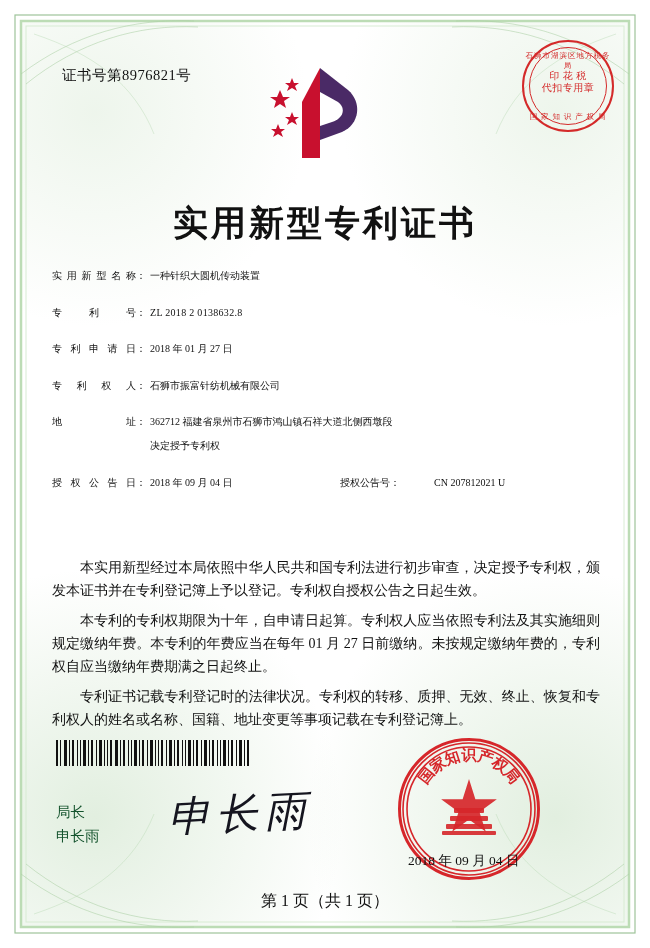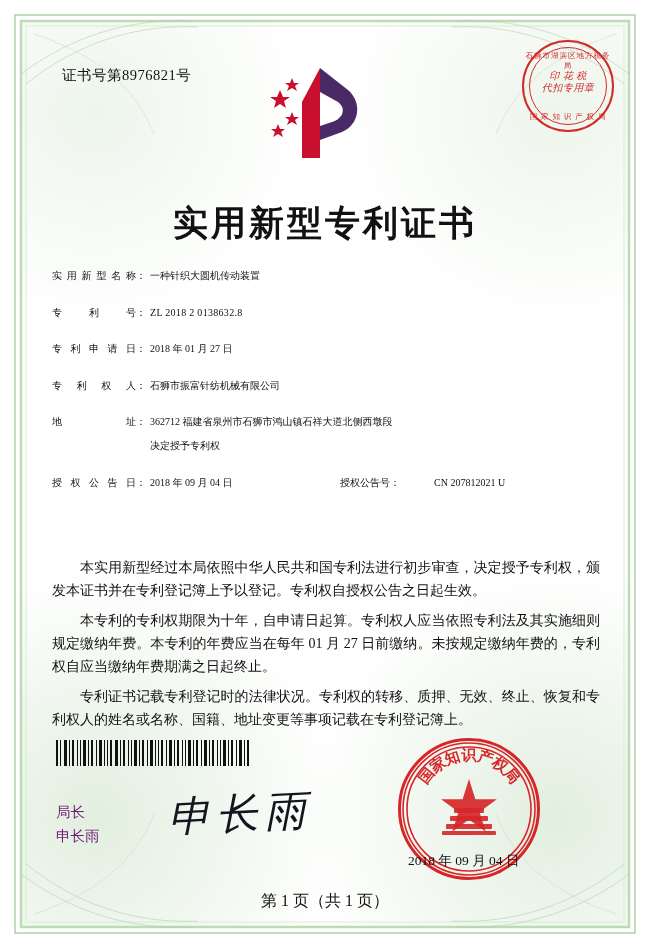--- a/index.html
+++ b/index.html
@@ -76,21 +76,20 @@
   .stamp-tax .curve-bottom { bottom: 10px; }
   .stamp-tax .core {
     position: absolute;
     left: 0; right: 0;
     top: 30px;
     text-align: center;
     color: #d42a2a;
     font-size: 10px;
     line-height: 12px;
     letter-spacing: 0.5px;
-    font-style: italic;
   }
 
   
   .doc-title {
     position: absolute;
     left: 0; right: 0;
     top: 178px;
     text-align: center;
     font-size: 35px;
     font-weight: bold;
@@ -170,21 +169,21 @@
     height: 26px;
   }
 
   
   .sig-label {
     position: absolute;
     left: 56px;
     top: 800px;
     font-size: 14.5px;
     line-height: 24px;
-    color: #701a75;
+    color: #14532d;
   }
   .sig-script {
     position: absolute;
     left: 168px;
     top: 786px;
     font-size: 42px;
     font-style: italic;
     font-family: "Liberation Serif", "DejaVu Serif", serif;
     color: #15151f;
     letter-spacing: 6px;

